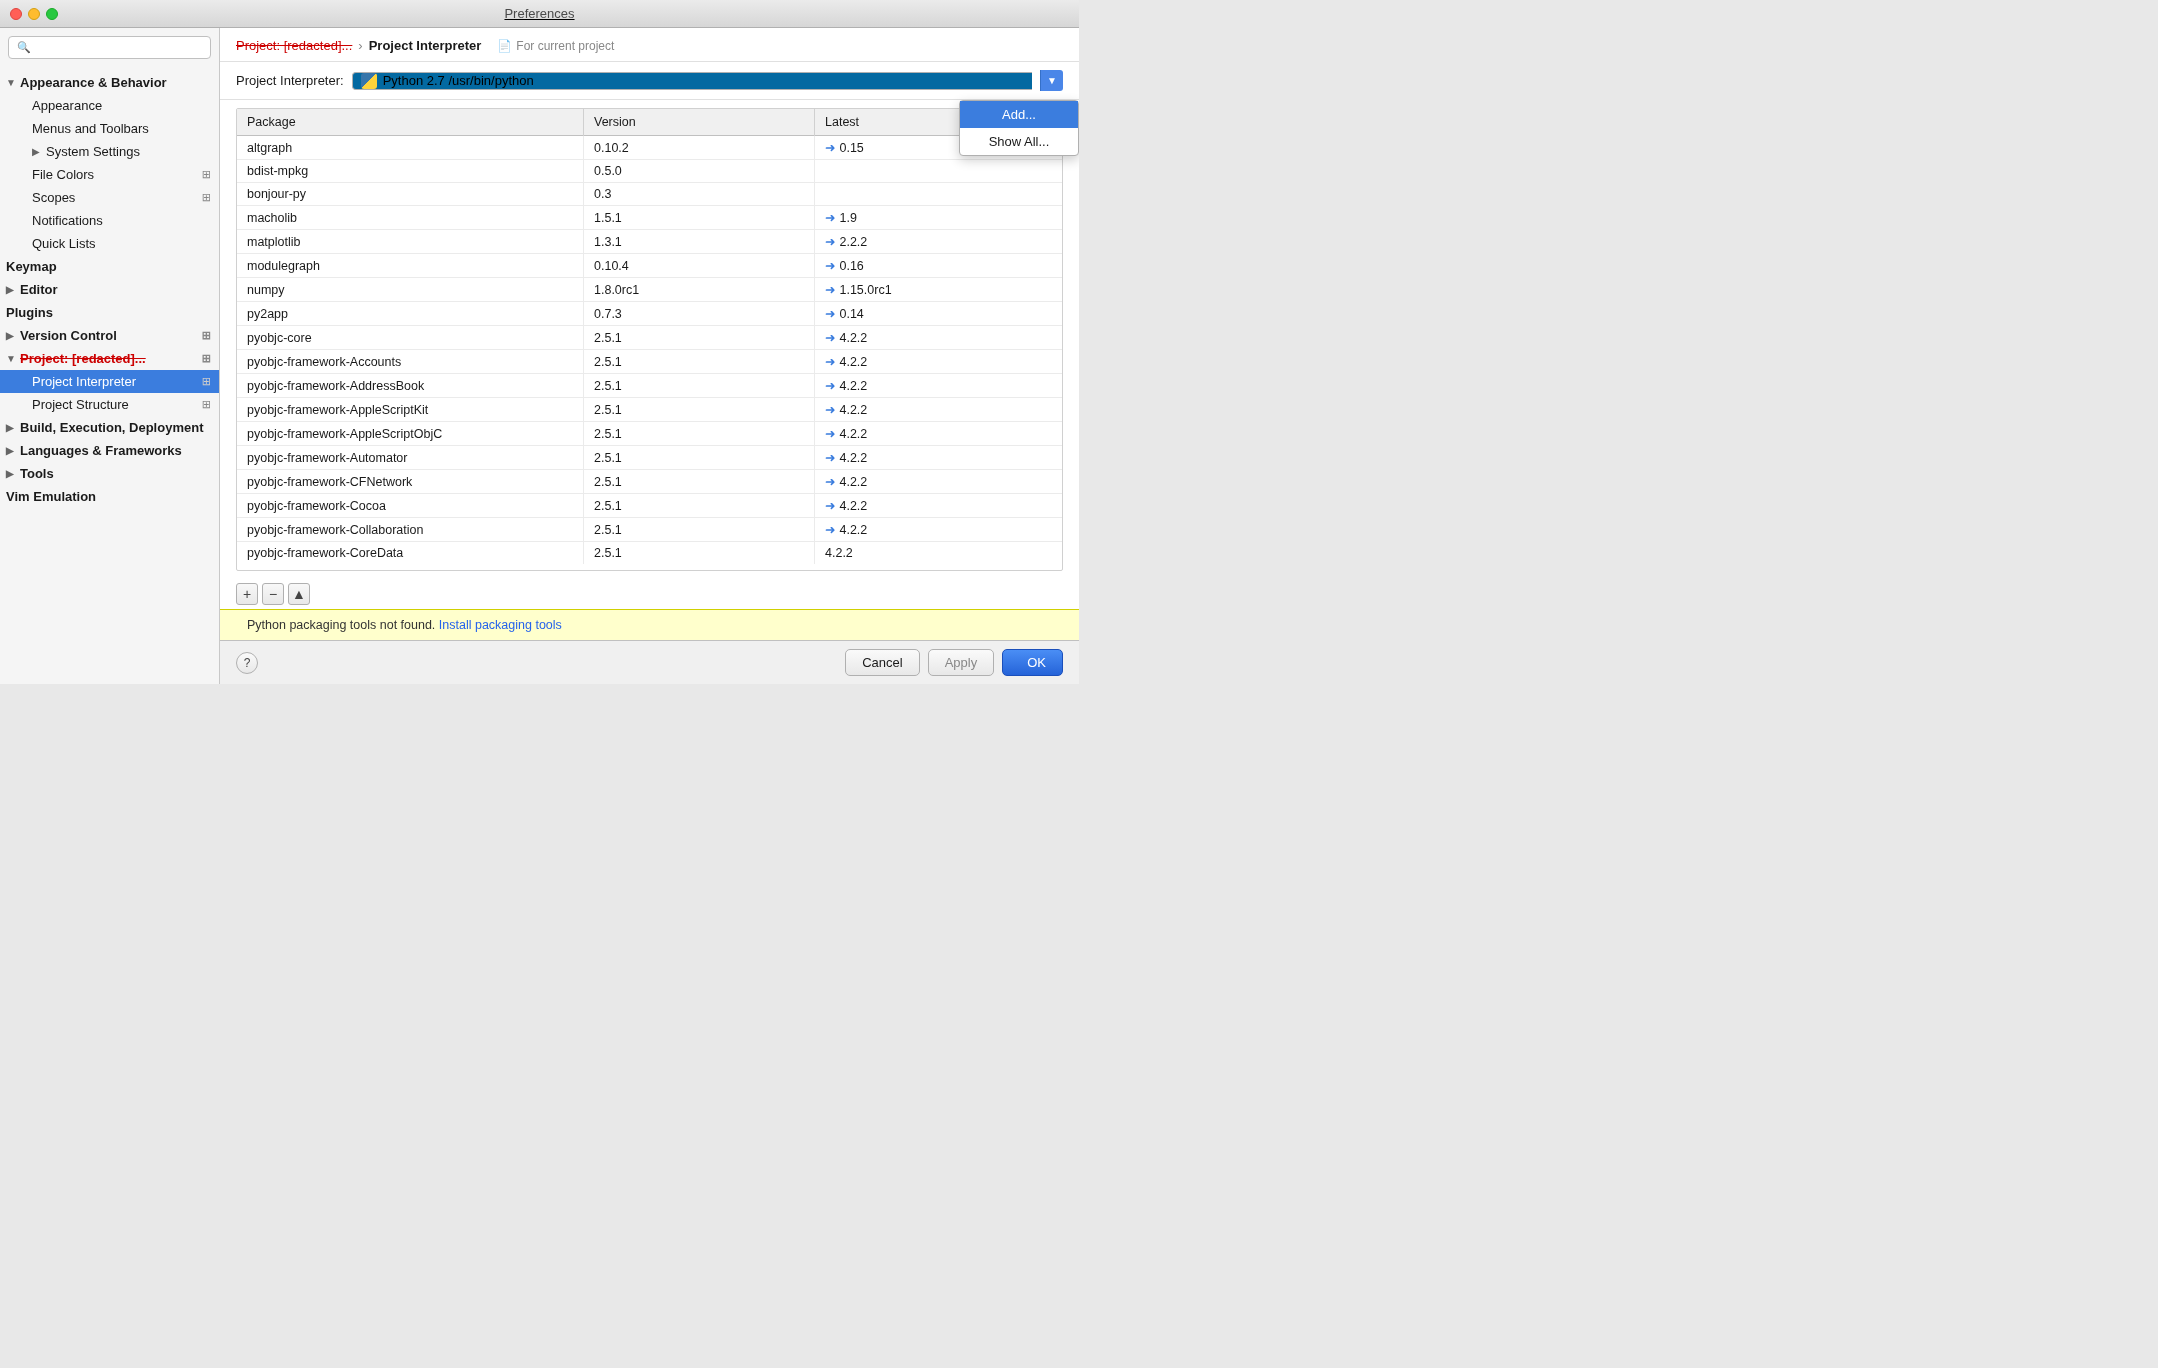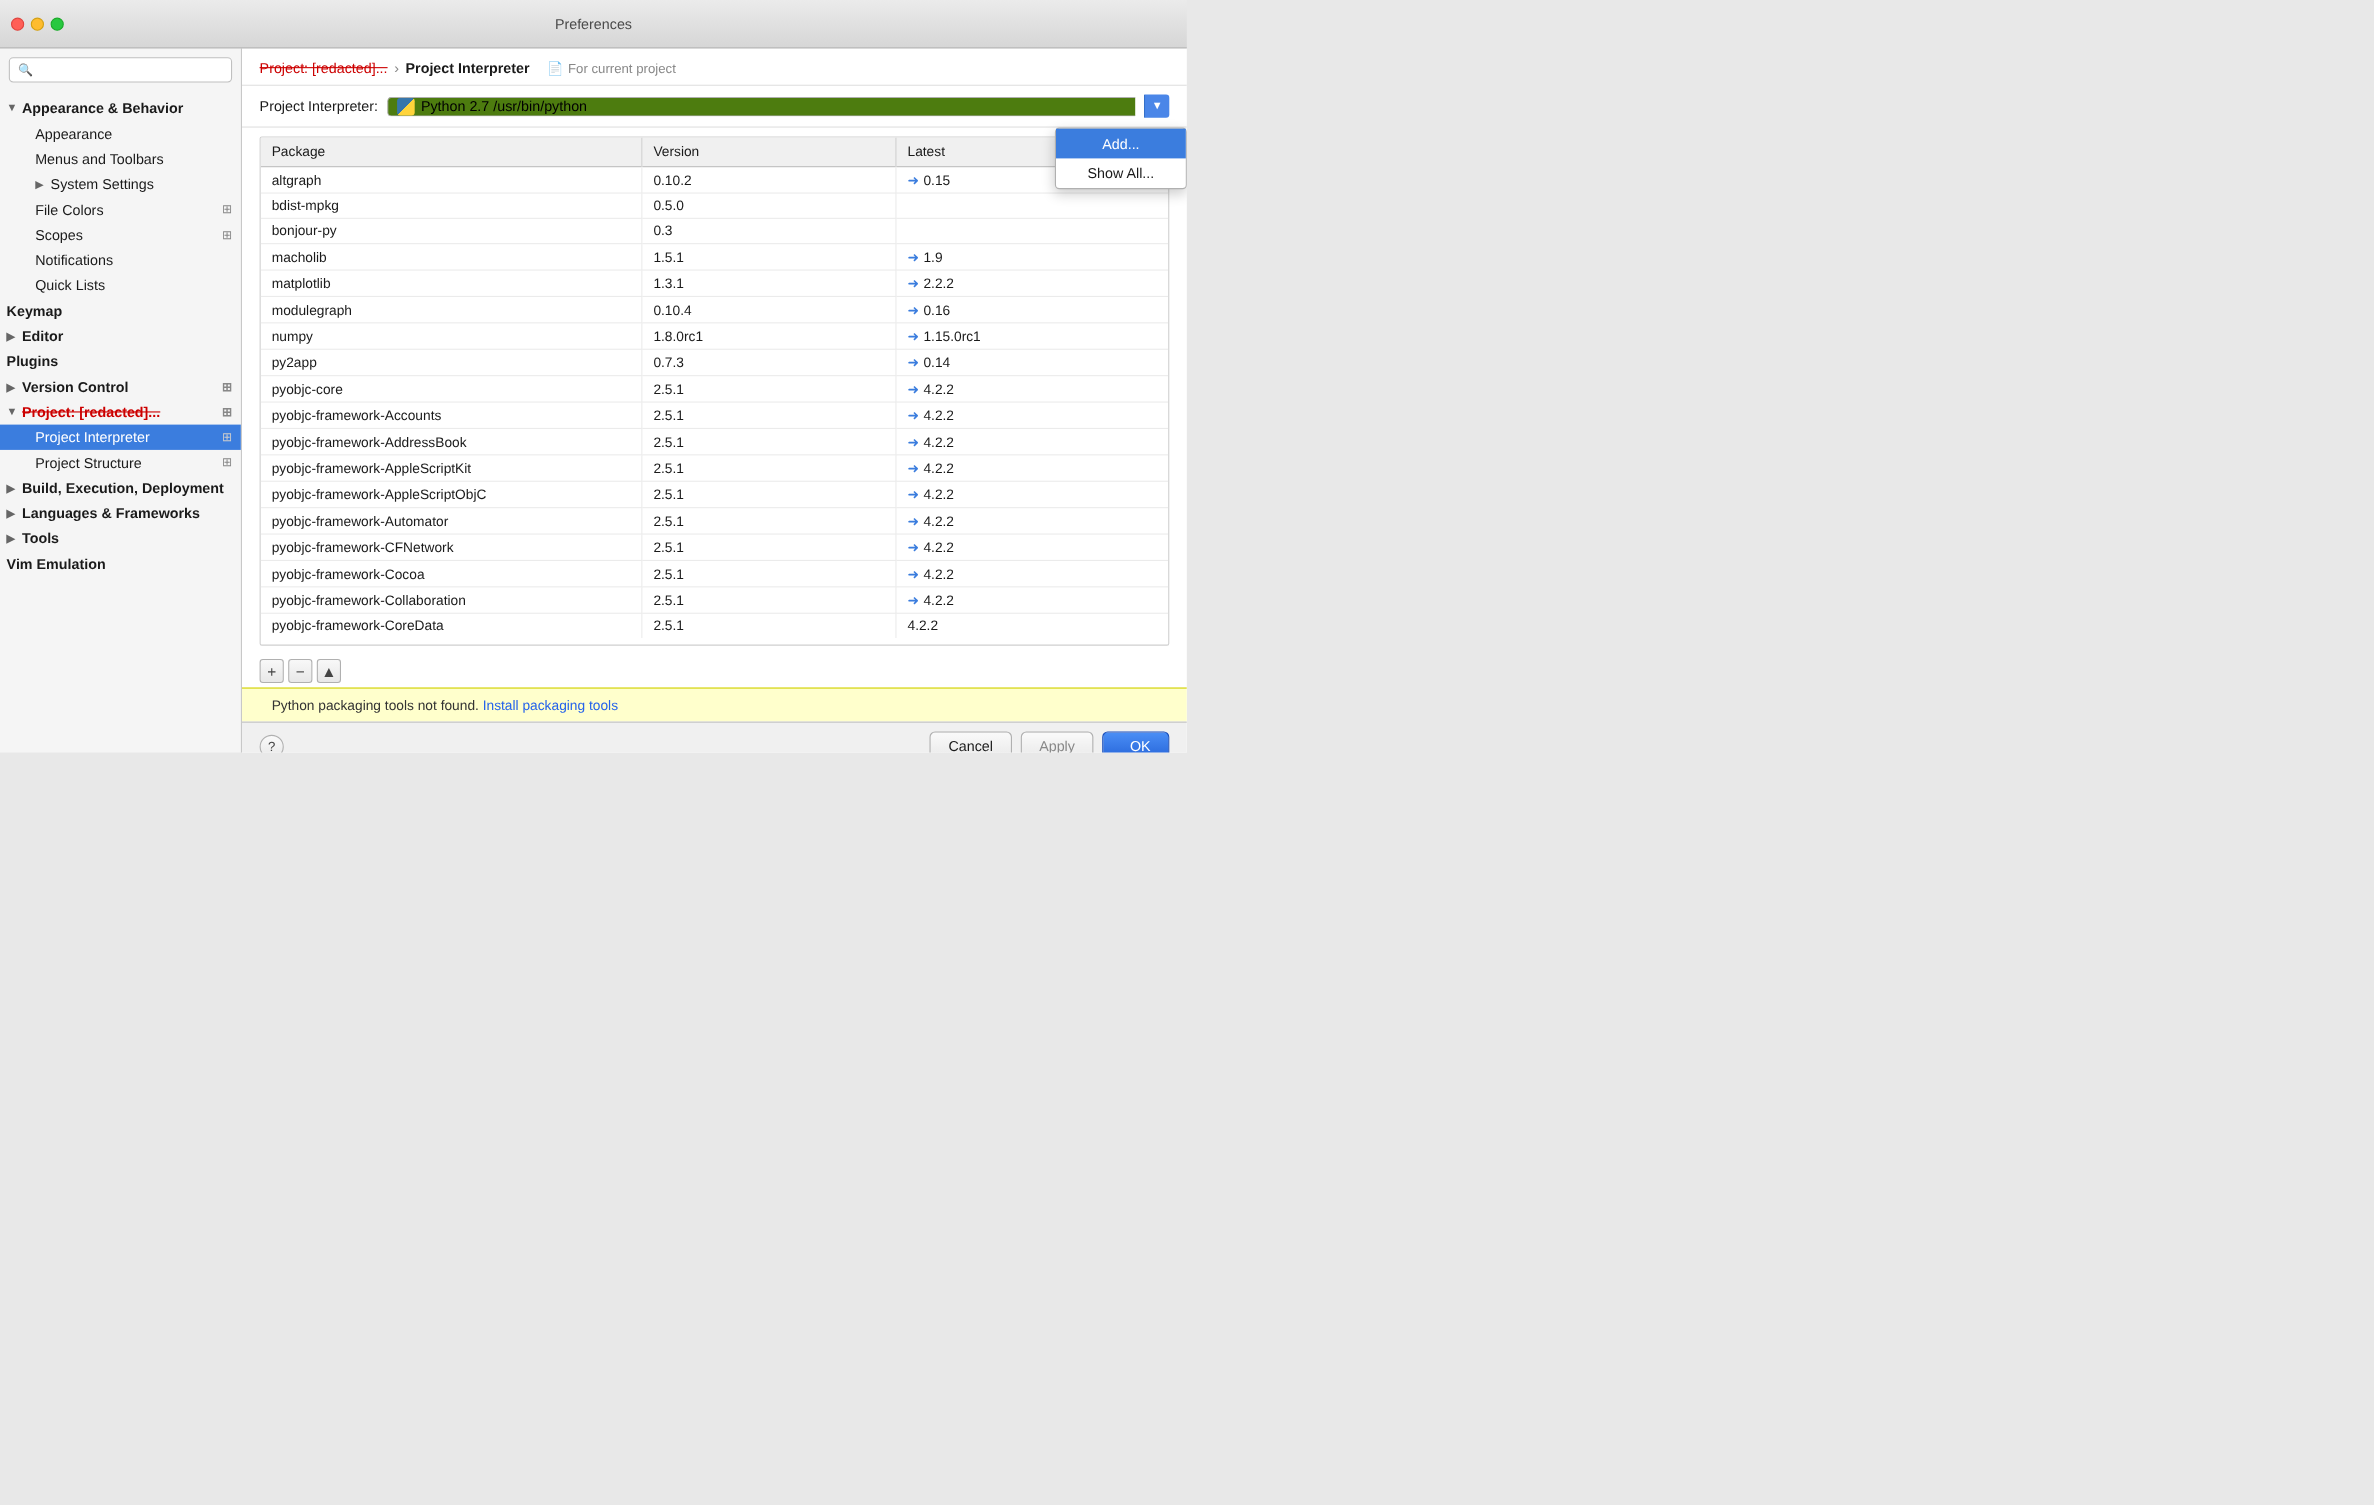--- a/index.html
+++ b/index.html
@@ -8,26 +8,27 @@
       font-size: 13px;
       background: #e8e8e8;
       width: 1079px;
       height: 684px;
       overflow: hidden;
     }
 
     
     .title-bar {
       background: linear-gradient(to bottom, #ebebeb, #d6d6d6);
-      height: 44px;
+      height: 28px;
       display: flex;
       align-items: center;
       justify-content: center;
       border-bottom: 1px solid #b0b0b0;
       position: relative;
+      text-decoration: underline;
     }
     .traffic-lights {
       position: absolute;
       left: 10px;
       display: flex;
       gap: 6px;
       align-items: center;
     }
     .traffic-light {
       width: 12px;
@@ -169,21 +170,21 @@
     .interpreter-label {
       font-size: 13px;
       color: #1a1a1a;
       white-space: nowrap;
     }
     .interpreter-select {
       flex: 1;
       border: 1px solid #b0b0b0;
       border-radius: 4px;
       padding: 0 8px;
-      background: #4d7c0f;
+      background: #0369a1;
       font-size: 13px;
       display: flex;
       align-items: center;
       gap: 6px;
       cursor: pointer;
     }
     .python-icon {
       width: 16px;
       height: 16px;
       background: linear-gradient(135deg, #3776ab 50%, #ffd43b 50%);

